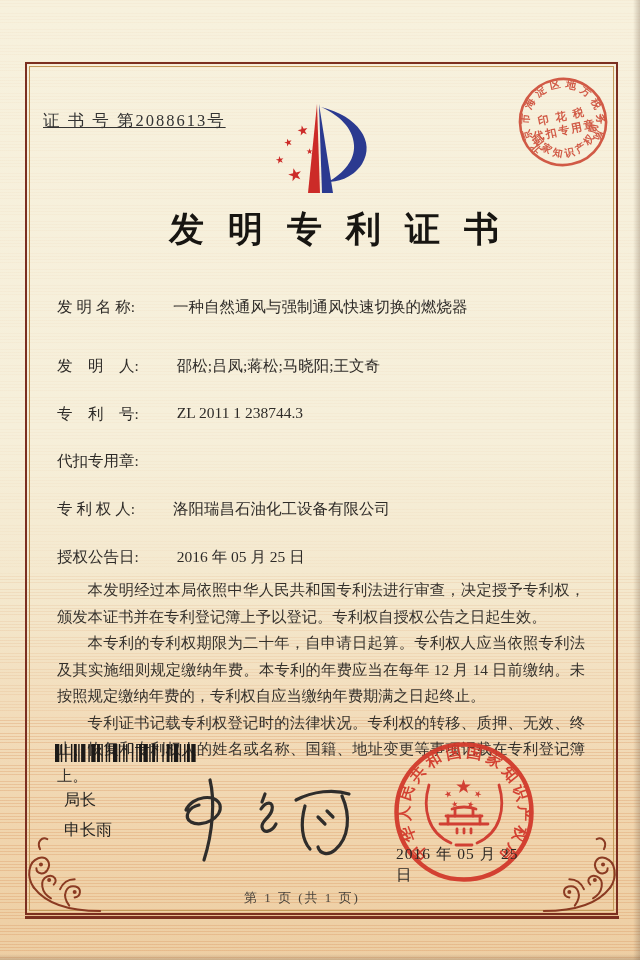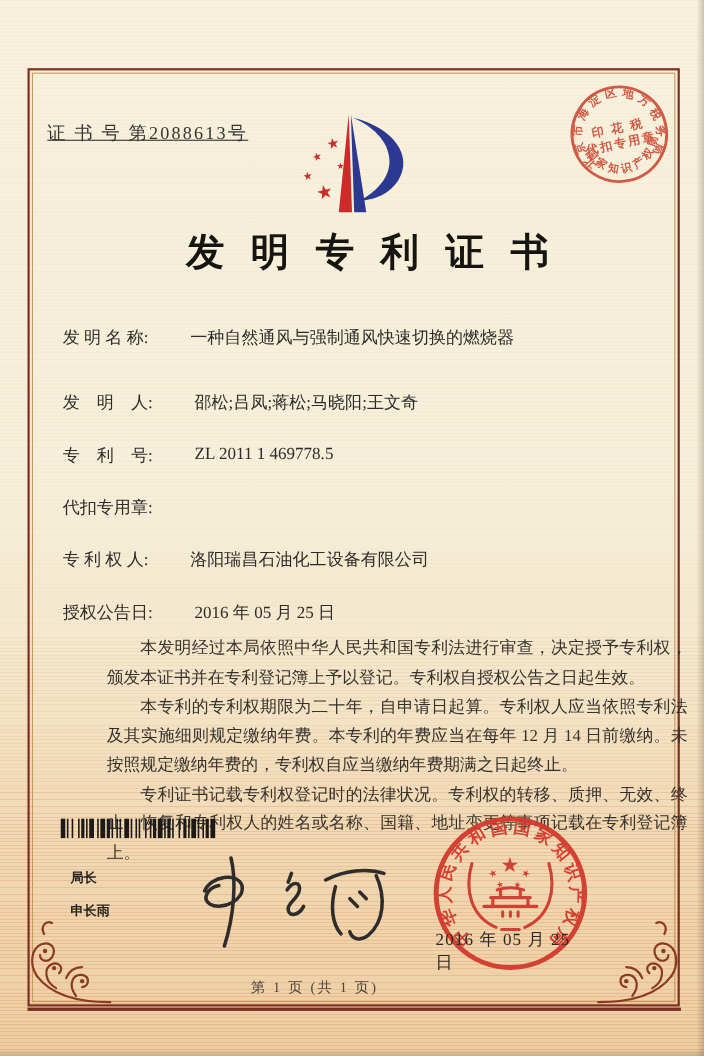--- a/index.html
+++ b/index.html
@@ -17,24 +17,24 @@
   .frame-inner{position:absolute;left:2px;top:2px;right:2px;bottom:2px;border:1px solid #c49a5a;}
   .botline{position:absolute;left:25px;top:916px;width:594px;height:3px;background:#7b2f20;}
   .abs{position:absolute;}
   .certno{left:43px;top:110px;font-size:16.5px;letter-spacing:2px;color:#333;text-decoration:underline;}
   .title{left:0;top:206px;width:640px;text-align:center;font-size:35px;font-weight:700;
     letter-spacing:24px;text-indent:24px;color:#171511;padding-left:14px;}
   .field{left:57px;width:530px;font-size:15.5px;display:flex;gap:8px;color:#2e2b28;}
   .flabel{white-space:pre;}
   .fvalue{font-weight:500;margin-left:30px;}
   .body-block{left:57px;top:577px;width:528px;font-size:15.3px;line-height:26.5px;
-    text-align:justify;color:#35312c;margin-left:40px;}
+    text-align:justify;color:#35312c;}
   .body-block p{margin:0;text-indent:2em;}
-  .director{left:64px;font-family:"Liberation Sans","DejaVu Sans",sans-serif;font-weight:700;font-size:12px;color:#262421;}
-  .footer{left:0;top:889px;width:572px;text-align:center;font-size:13px;color:#4a443c;letter-spacing:2px;}
+  .director{left:64px;font-family:"Liberation Sans","DejaVu Sans",sans-serif;font-weight:400;font-size:16px;color:#262421;}
+  .footer{left:16px;top:889px;width:572px;text-align:center;font-size:13px;color:#4a443c;letter-spacing:2px;}
   .sealdate{left:396px;top:844px;width:140px;font-size:15.5px;color:#2d2824;letter-spacing:1px;z-index:6;}
   svg text{font-family:"Liberation Serif","DejaVu Serif",serif;}
   #seal-ring text{font-size:15.5px;font-weight:700;fill:#d23a2c;}
   #stamp-ring-top text{font-size:10.5px;font-weight:700;fill:#cd4a36;}
   #stamp-ring-bottom text{font-size:10px;font-weight:700;fill:#cd4a36;}
   .stamp-center{font-size:11px;font-weight:700;fill:#cd4a36;letter-spacing:2px;}
 </style>
 </head>
 <body>
 
@@ -96,21 +96,21 @@
   <div class="abs field" style="top:297px">
     <span class="flabel">发 明 名 称:</span>
     <span class="fvalue">一种自然通风与强制通风快速切换的燃烧器</span>
   </div>
   <div class="abs field" style="top:356px">
     <span class="flabel">发　明　人:</span>
     <span class="fvalue">邵松;吕凤;蒋松;马晓阳;王文奇</span>
   </div>
   <div class="abs field" style="top:404px">
     <span class="flabel">专　利　号:</span>
-    <span class="fvalue">ZL 2011 1 469778.5</span>
+    <span class="fvalue">ZL 2011 1 238744.3</span>
   </div>
   <div class="abs field" style="top:451px">
     <span class="flabel">代扣专用章:</span>
   </div>
   <div class="abs field" style="top:499px">
     <span class="flabel">专 利 权 人:</span>
     <span class="fvalue">洛阳瑞昌石油化工设备有限公司</span>
   </div>
   <div class="abs field" style="top:547px">
     <span class="flabel">授权公告日:</span>

